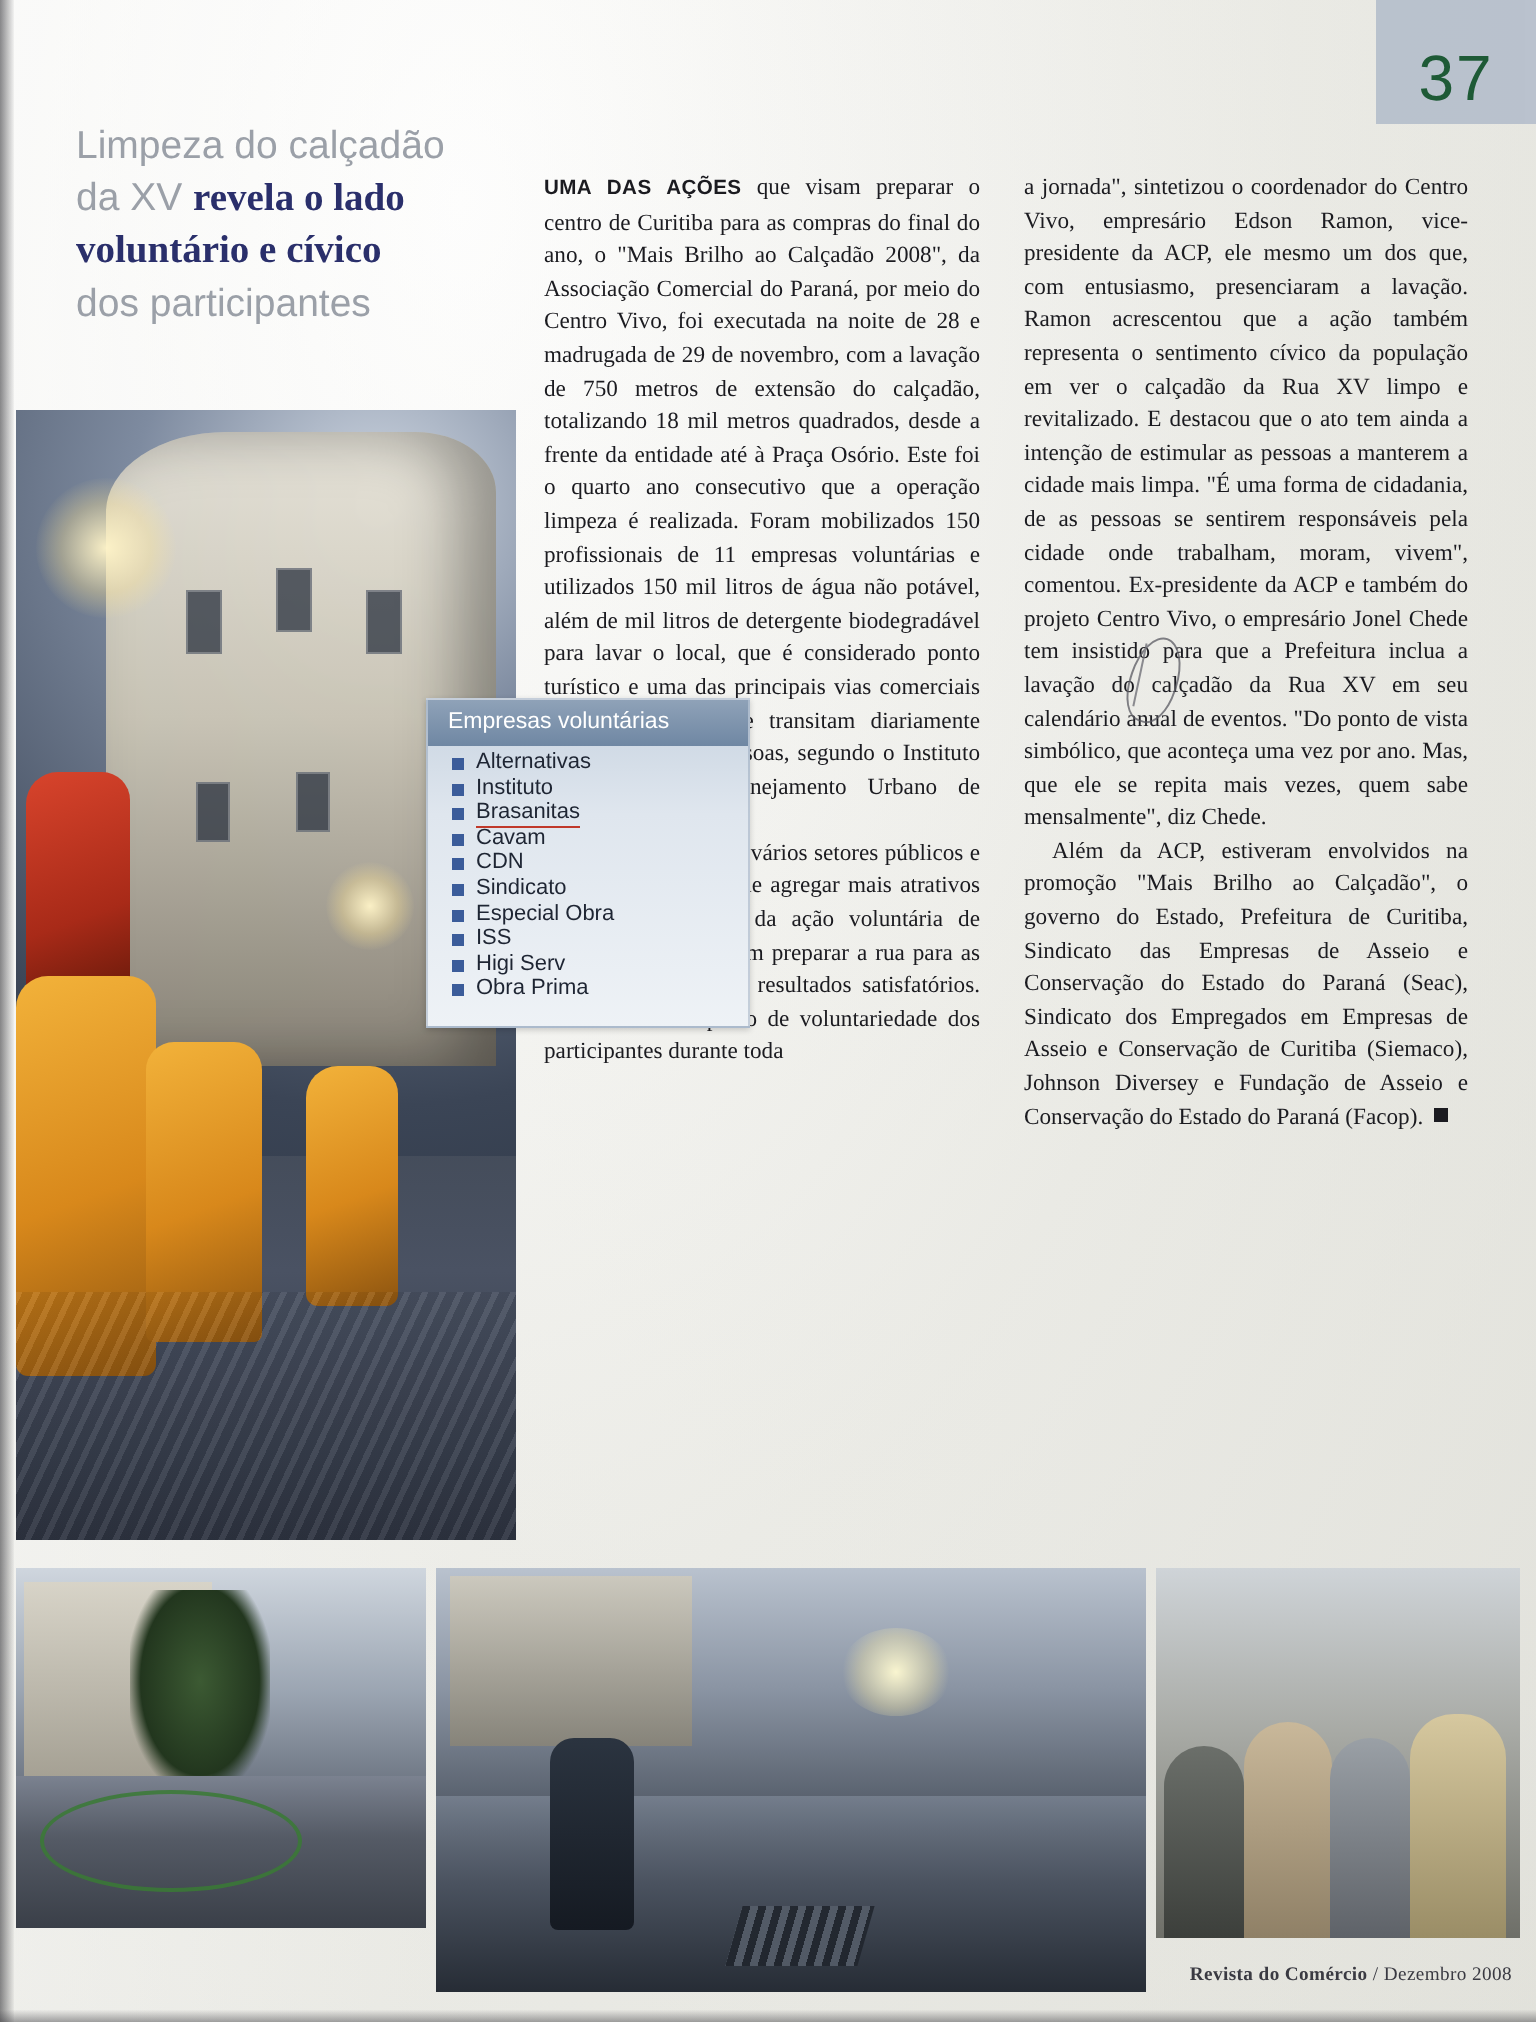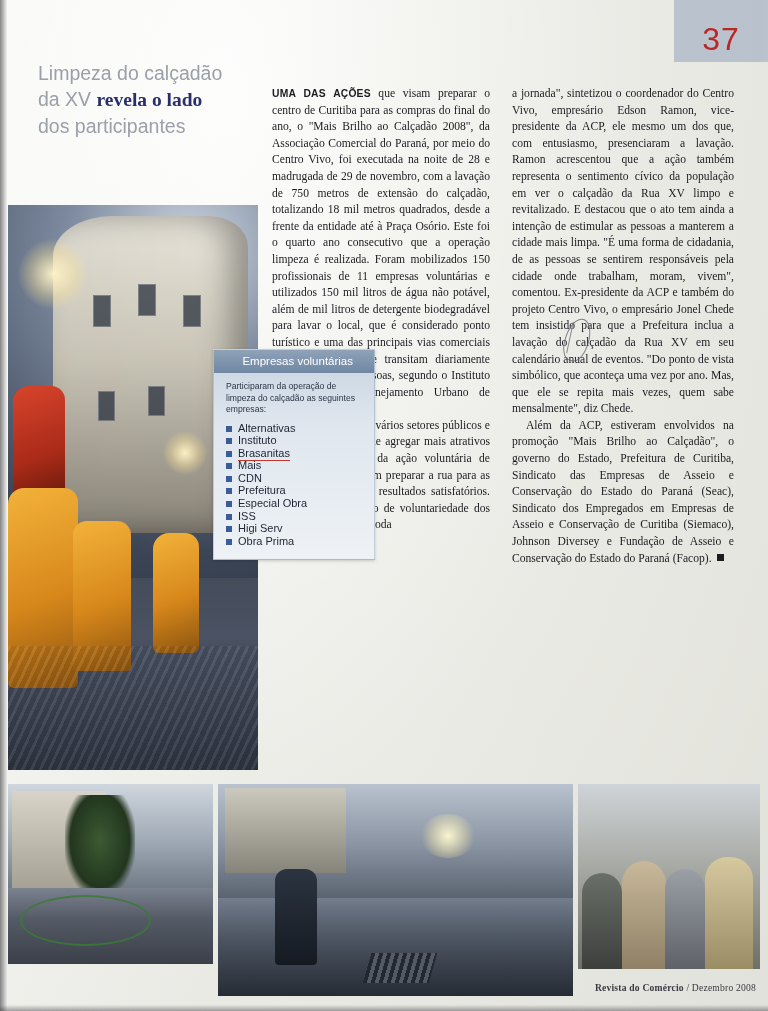--- a/index.html
+++ b/index.html
@@ -26,24 +26,24 @@
     pointer-events: none;
     z-index: 0;
   }
   .page > * { position: relative; z-index: 1; }
 
   
   .folio {
     position: absolute;
     top: 0;
     right: 0;
-    width: 94px;
+    width: 80px;
     height: 62px;
     background: #b7c0cc;
-    color: #b91c1c;
+    color: #14532d;
     font-family: "Liberation Sans", sans-serif;
     font-size: 32px;
     letter-spacing: 1px;
     display: flex;
     align-items: flex-end;
     justify-content: center;
     padding-bottom: 4px;
     box-sizing: border-box;
     opacity: 0.95;
   }
@@ -150,22 +150,21 @@
     width: 160px;
     background: linear-gradient(180deg, #c7d3e0 0%, #dfe6ee 35%, #eef2f6 100%);
     border: 1px solid rgba(120,140,165,0.35);
     box-shadow: 0 1px 3px rgba(0,0,0,0.18);
   }
   .sidebox .sb-title {
     background: linear-gradient(180deg, #8fa2b8 0%, #6f87a3 100%);
     color: #ffffff;
     font-family: "Liberation Sans", sans-serif;
     font-size: 11.5px;
-    padding: 5px 21px 6px 10px;
-    text-align: right;
+    padding: 5px 0 6px 10px;
   }
   .sidebox .sb-intro {
     font-family: "Liberation Sans", sans-serif;
     font-size: 8.6px;
     line-height: 11.5px;
     color: #2b3446;
     padding: 8px 10px 4px 12px;
   }
   .sidebox ul {
     list-style: none;
@@ -363,20 +362,21 @@
 
   <div class="edge-left"></div>
 
   <div class="folio">
     <span>37</span>
   </div>
 
   <div class="headline">
     <span class="hl-line">Limpeza do calçadão</span>
     <span class="hl-line"><span>da XV </span><span class="hl-strong">revela o lado</span></span>
+    <span class="hl-line hl-strong">voluntário e cívico</span>
     <span class="hl-line">dos participantes</span>
   </div>
 
   <div class="photo-main">
     <div class="sky"></div>
     <div class="building"></div>
     <div class="win" style="left:34%;top:16%;width:16px;height:30px;"></div>
     <div class="win" style="left:52%;top:14%;width:16px;height:30px;"></div>
     <div class="win" style="left:70%;top:16%;width:16px;height:30px;"></div>
     <div class="win" style="left:36%;top:33%;width:15px;height:28px;"></div>
@@ -398,28 +398,27 @@
 
   <div class="col col-right">
     <p class="first">a jornada", sintetizou o coordenador do Centro Vivo, empresário Edson Ramon, vice-presidente da ACP, ele mesmo um dos que, com entusiasmo, presenciaram a lavação. Ramon acrescentou que a ação também representa o sentimento cívico da população em ver o calçadão da Rua XV limpo e revitalizado. E destacou que o ato tem ainda a intenção de estimular as pessoas a manterem a cidade mais limpa. "É uma forma de cidadania, de as pessoas se sentirem responsáveis pela cidade onde trabalham, moram, vivem", comentou. Ex-presidente da ACP e também do projeto Centro Vivo, o empresário Jonel Chede tem insistido para que a Prefeitura inclua a lavação do calçadão da Rua XV em seu calendário anual de eventos. "Do ponto de vista simbólico, que aconteça uma vez por ano. Mas, que ele se repita mais vezes, quem sabe mensalmente", diz Chede.</p>
     <p><span>Além da ACP, estiveram envolvidos na promoção "Mais Brilho ao Calçadão", o governo do Estado, Prefeitura de Curitiba, Sindicato das Empresas de Asseio e Conservação do Estado do Paraná (Seac), Sindicato dos Empregados em Empresas de Asseio e Conservação de Curitiba (Siemaco), Johnson Diversey e Fundação de Asseio e Conservação do Estado do Paraná (Facop).</span><span class="end-mark"></span></p>
   </div>
 
   <div class="pen-mark"></div>
 
   <div class="sidebox">
     <div class="sb-title">Empresas voluntárias</div>
-    <div class="sb-intro">Participaram da operação de limpeza do calçadão as seguintes empresas:</div>
     <ul>
       <li><span>Alternativas</span></li>
       <li><span>Instituto</span></li>
       <li class="marked"><span>Brasanitas</span></li>
-      <li><span>Mais</span></li>
+      <li><span>Cavam</span></li>
       <li><span>CDN</span></li>
-      <li><span>Prefeitura</span></li>
+      <li><span>Sindicato</span></li>
       <li><span>Especial Obra</span></li>
       <li><span>ISS</span></li>
       <li><span>Higi Serv</span></li>
       <li><span>Obra Prima</span></li>
     </ul>
   </div>
 
   <div class="photo-bl">
     <div class="sky2"></div>
     <div class="bldg"></div>

